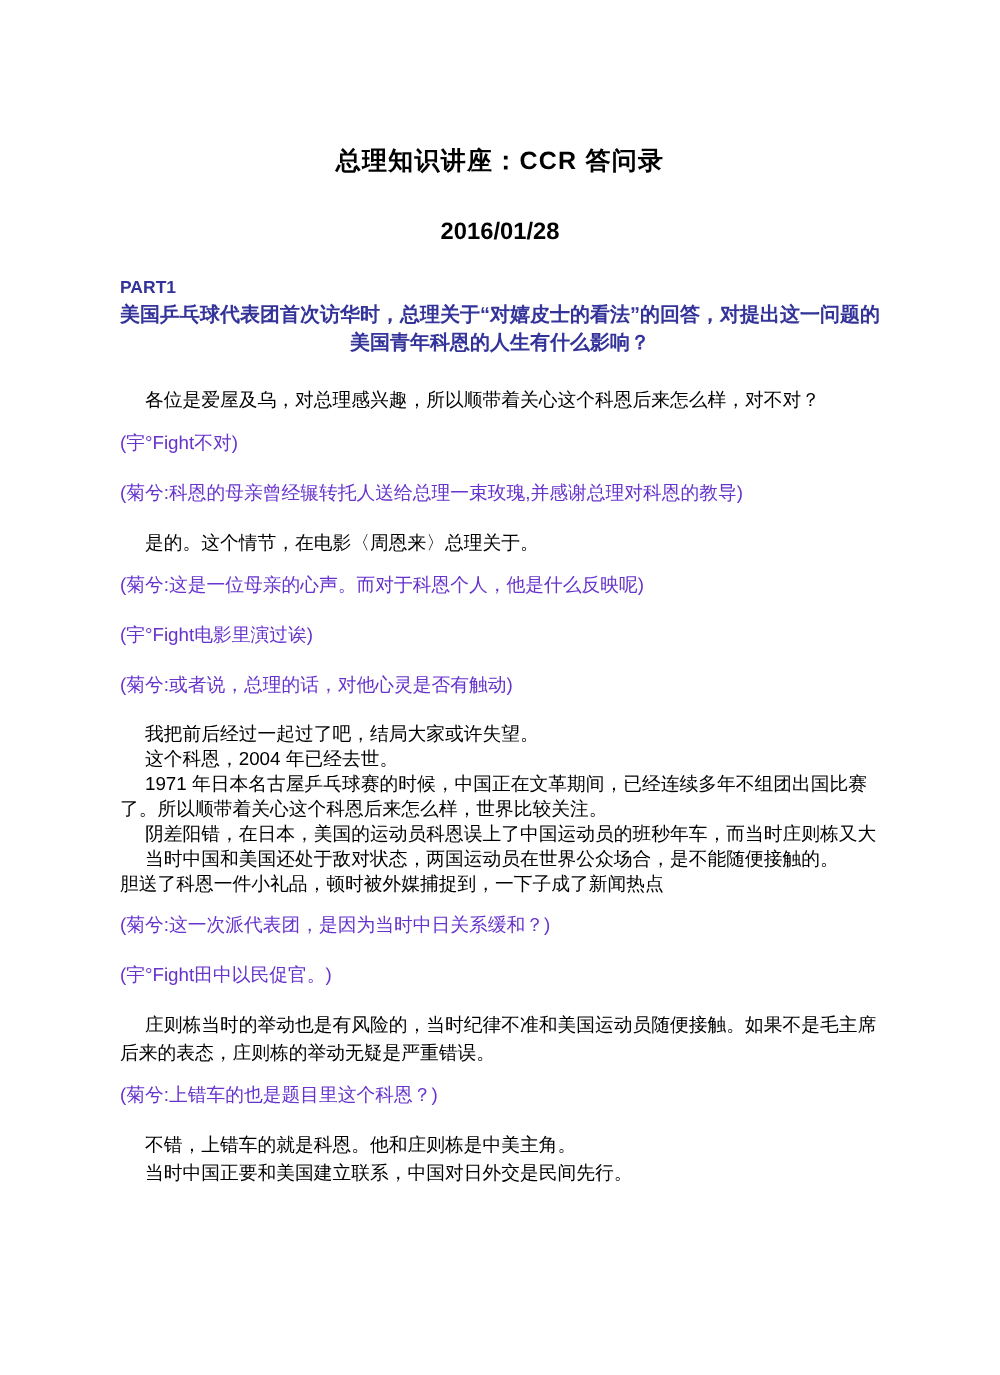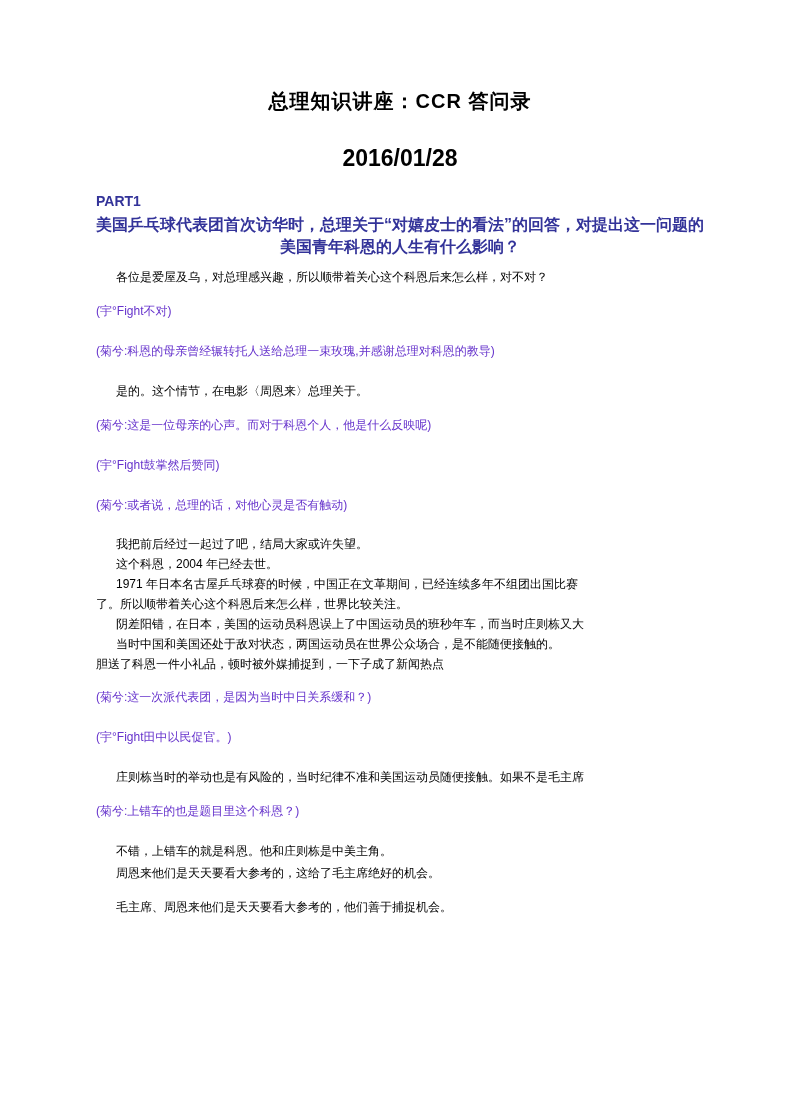--- a/index.html
+++ b/index.html
@@ -9,61 +9,61 @@
     font-family: "Liberation Sans", "DejaVu Sans", sans-serif;
   }
   .page {
     position: relative;
     width: 800px;
     height: 956px;
     margin: 0 auto;
     background: #ffffff;
     overflow: hidden;
     box-sizing: border-box;
-    padding: 88px 96px 0 96px;
+    padding: 116px 96px 0 96px;
     color: #000000;
   }
   .doc-title {
     font-size: 20px;
     line-height: 26px;
     font-weight: bold;
     text-align: center;
     margin: 0 0 32px 0;
     letter-spacing: 1px;
     white-space: nowrap;
   }
   .doc-date {
-    font-size: 23px;
+    font-size: 19px;
     line-height: 24px;
     font-weight: bold;
     text-align: center;
     margin: 0 0 22px 0;
     white-space: nowrap;
   }
   .part-label {
     font-size: 14px;
     line-height: 18px;
     font-weight: bold;
     color: var(--heading-color, #333399);
     margin: 0 0 4px 0;
     white-space: nowrap;
   }
   .question-heading {
-    margin: 0 0 8px 0;
+    margin: 0 0 24px 0;
   }
   .question-heading .hline {
     font-size: 16px;
     line-height: 22px;
     font-weight: bold;
     text-align: center;
     color: var(--heading-color, #333399);
     white-space: nowrap;
   }
   .block {
-    font-size: 12px;
+    font-size: 15px;
   }
   .block .line {
     line-height: 22px;
     white-space: nowrap;
   }
   .block.tight .line {
     line-height: 20px;
   }
   .block-body {
     color: var(--body-color, #000000);
@@ -102,21 +102,21 @@
       <div class="block block-speaker">
         <div class="line">(菊兮:科恩的母亲曾经辗转托人送给总理一束玫瑰,并感谢总理对科恩的教导)</div>
       </div>
       <div class="block block-body">
         <div class="line indent">是的。这个情节，在电影〈周恩来〉总理关于。</div>
       </div>
       <div class="block block-speaker">
         <div class="line">(菊兮:这是一位母亲的心声。而对于科恩个人，他是什么反映呢)</div>
       </div>
       <div class="block block-speaker">
-        <div class="line">(宇°Fight鼓掌然后赞同)</div>
+        <div class="line">(宇°Fight电影里演过诶)</div>
       </div>
       <div class="block block-speaker">
         <div class="line">(菊兮:或者说，总理的话，对他心灵是否有触动)</div>
       </div>
       <div class="block block-body tight">
         <div class="line indent">我把前后经过一起过了吧，结局大家或许失望。</div>
         <div class="line indent">这个科恩，2004 年已经去世。</div>
         <div class="line indent">1971 年日本名古屋乒乓球赛的时候，中国正在文革期间，已经连续多年不组团出国比赛</div>
         <div class="line">了。所以顺带着关心这个科恩后来怎么样，世界比较关注。</div>
         <div class="line indent">阴差阳错，在日本，美国的运动员科恩误上了中国运动员的班秒年车，而当时庄则栋又大</div>
@@ -124,25 +124,26 @@
         <div class="line">胆送了科恩一件小礼品，顿时被外媒捕捉到，一下子成了新闻热点</div>
       </div>
       <div class="block block-speaker">
         <div class="line">(菊兮:这一次派代表团，是因为当时中日关系缓和？)</div>
       </div>
       <div class="block block-speaker">
         <div class="line">(宇°Fight田中以民促官。)</div>
       </div>
       <div class="block block-body">
         <div class="line indent">庄则栋当时的举动也是有风险的，当时纪律不准和美国运动员随便接触。如果不是毛主席</div>
+        <div class="line">后来的表态，庄则栋的举动无疑是严重错误。</div>
       </div>
       <div class="block block-speaker">
         <div class="line">(菊兮:上错车的也是题目里这个科恩？)</div>
       </div>
       <div class="block block-body">
         <div class="line indent">不错，上错车的就是科恩。他和庄则栋是中美主角。</div>
-        <div class="line indent">周恩来他们是天天要看大参考的，这给了毛主席绝好的机会。</div>
+        <div class="line indent">当时中国正要和美国建立联系，中国对日外交是民间先行。</div>
       </div>
       <div class="block block-body">
         <div class="line indent">毛主席、周恩来他们是天天要看大参考的，他们善于捕捉机会。</div>
       </div>
     </div>
 </div>
 
 </body></html>

